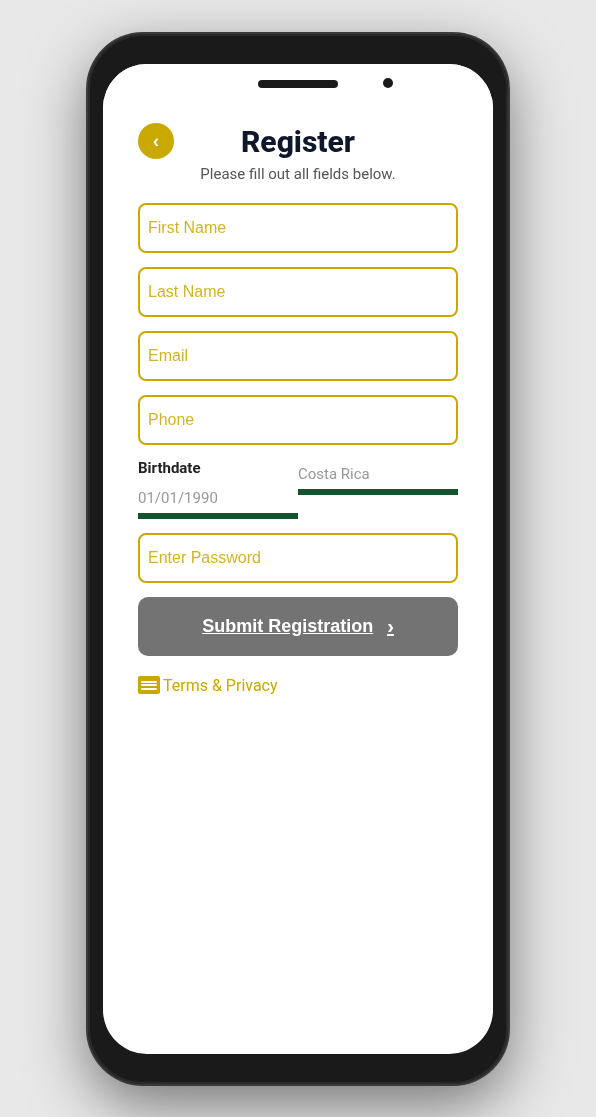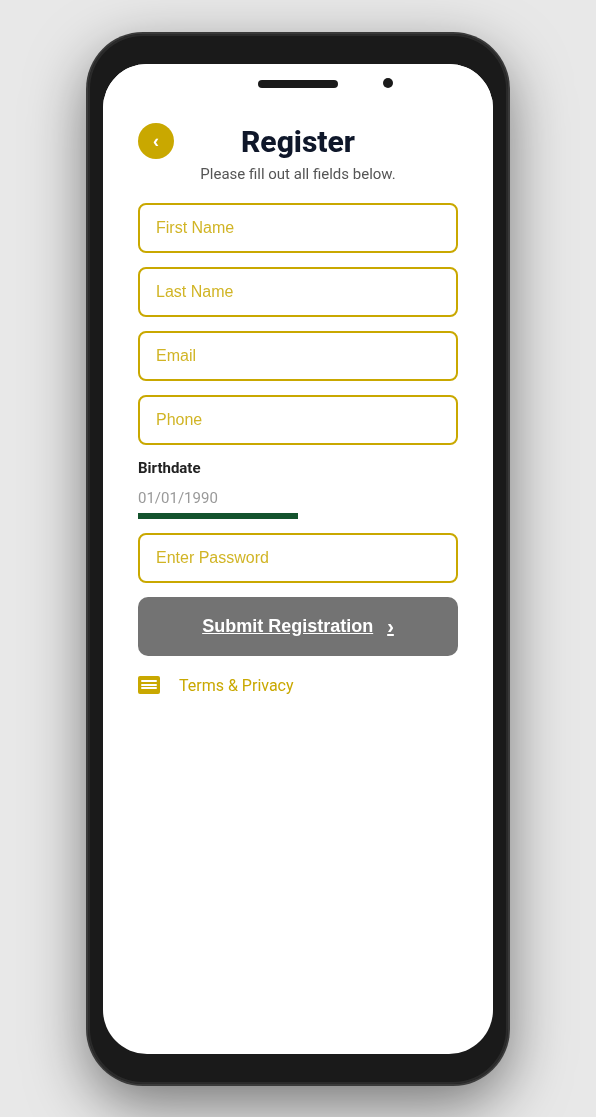--- a/index.html
+++ b/index.html
@@ -153,21 +153,21 @@
       font-size: 15px;
       margin-bottom: 20px;
     }
 
     .form-group {
       margin-bottom: 14px;
     }
 
     .form-input {
       width: 100%;
-      padding: 14px 16px;
+      padding: 14px 8px;
       border: 2px solid #c9a800;
       border-radius: 8px;
       font-size: 16px;
       color: #c9a800;
       outline: none;
       background: #ffffff;
     }
 
     .form-input::placeholder {
       color: #c9a800;
@@ -211,22 +211,22 @@
       align-items: center;
       justify-content: center;
       gap: 14px;
       margin-top: 6px;
       margin-bottom: 20px;
       text-decoration: underline;
     }
 
     .terms-link {
       display: flex;
-      align-items: flex-start;
-      gap: 19px;
+      align-items: center;
+      gap: 3px;
       color: #c9a800;
       font-size: 16px;
       cursor: pointer;
       text-decoration: none;
     }
 
     .terms-icon {
       width: 22px;
       height: 18px;
       background: #c9a800;
@@ -289,20 +289,21 @@
         <div class="form-group">
           <input class="form-input" type="tel" placeholder="Phone" style="">
         </div>
 
         <div class="two-col">
           <div class="col">
             <div class="field-label">Birthdate</div>
             <div class="field-value">01/01/1990</div>
           </div>
           <div class="col">
+            <div class="field-value">Costa Rica</div>
           </div>
         </div>
 
         <div class="form-group">
           <input class="form-input" type="password" placeholder="Enter Password" style="">
         </div>
 
 
         <button class="submit-button">
           <span>Submit Registration</span>

